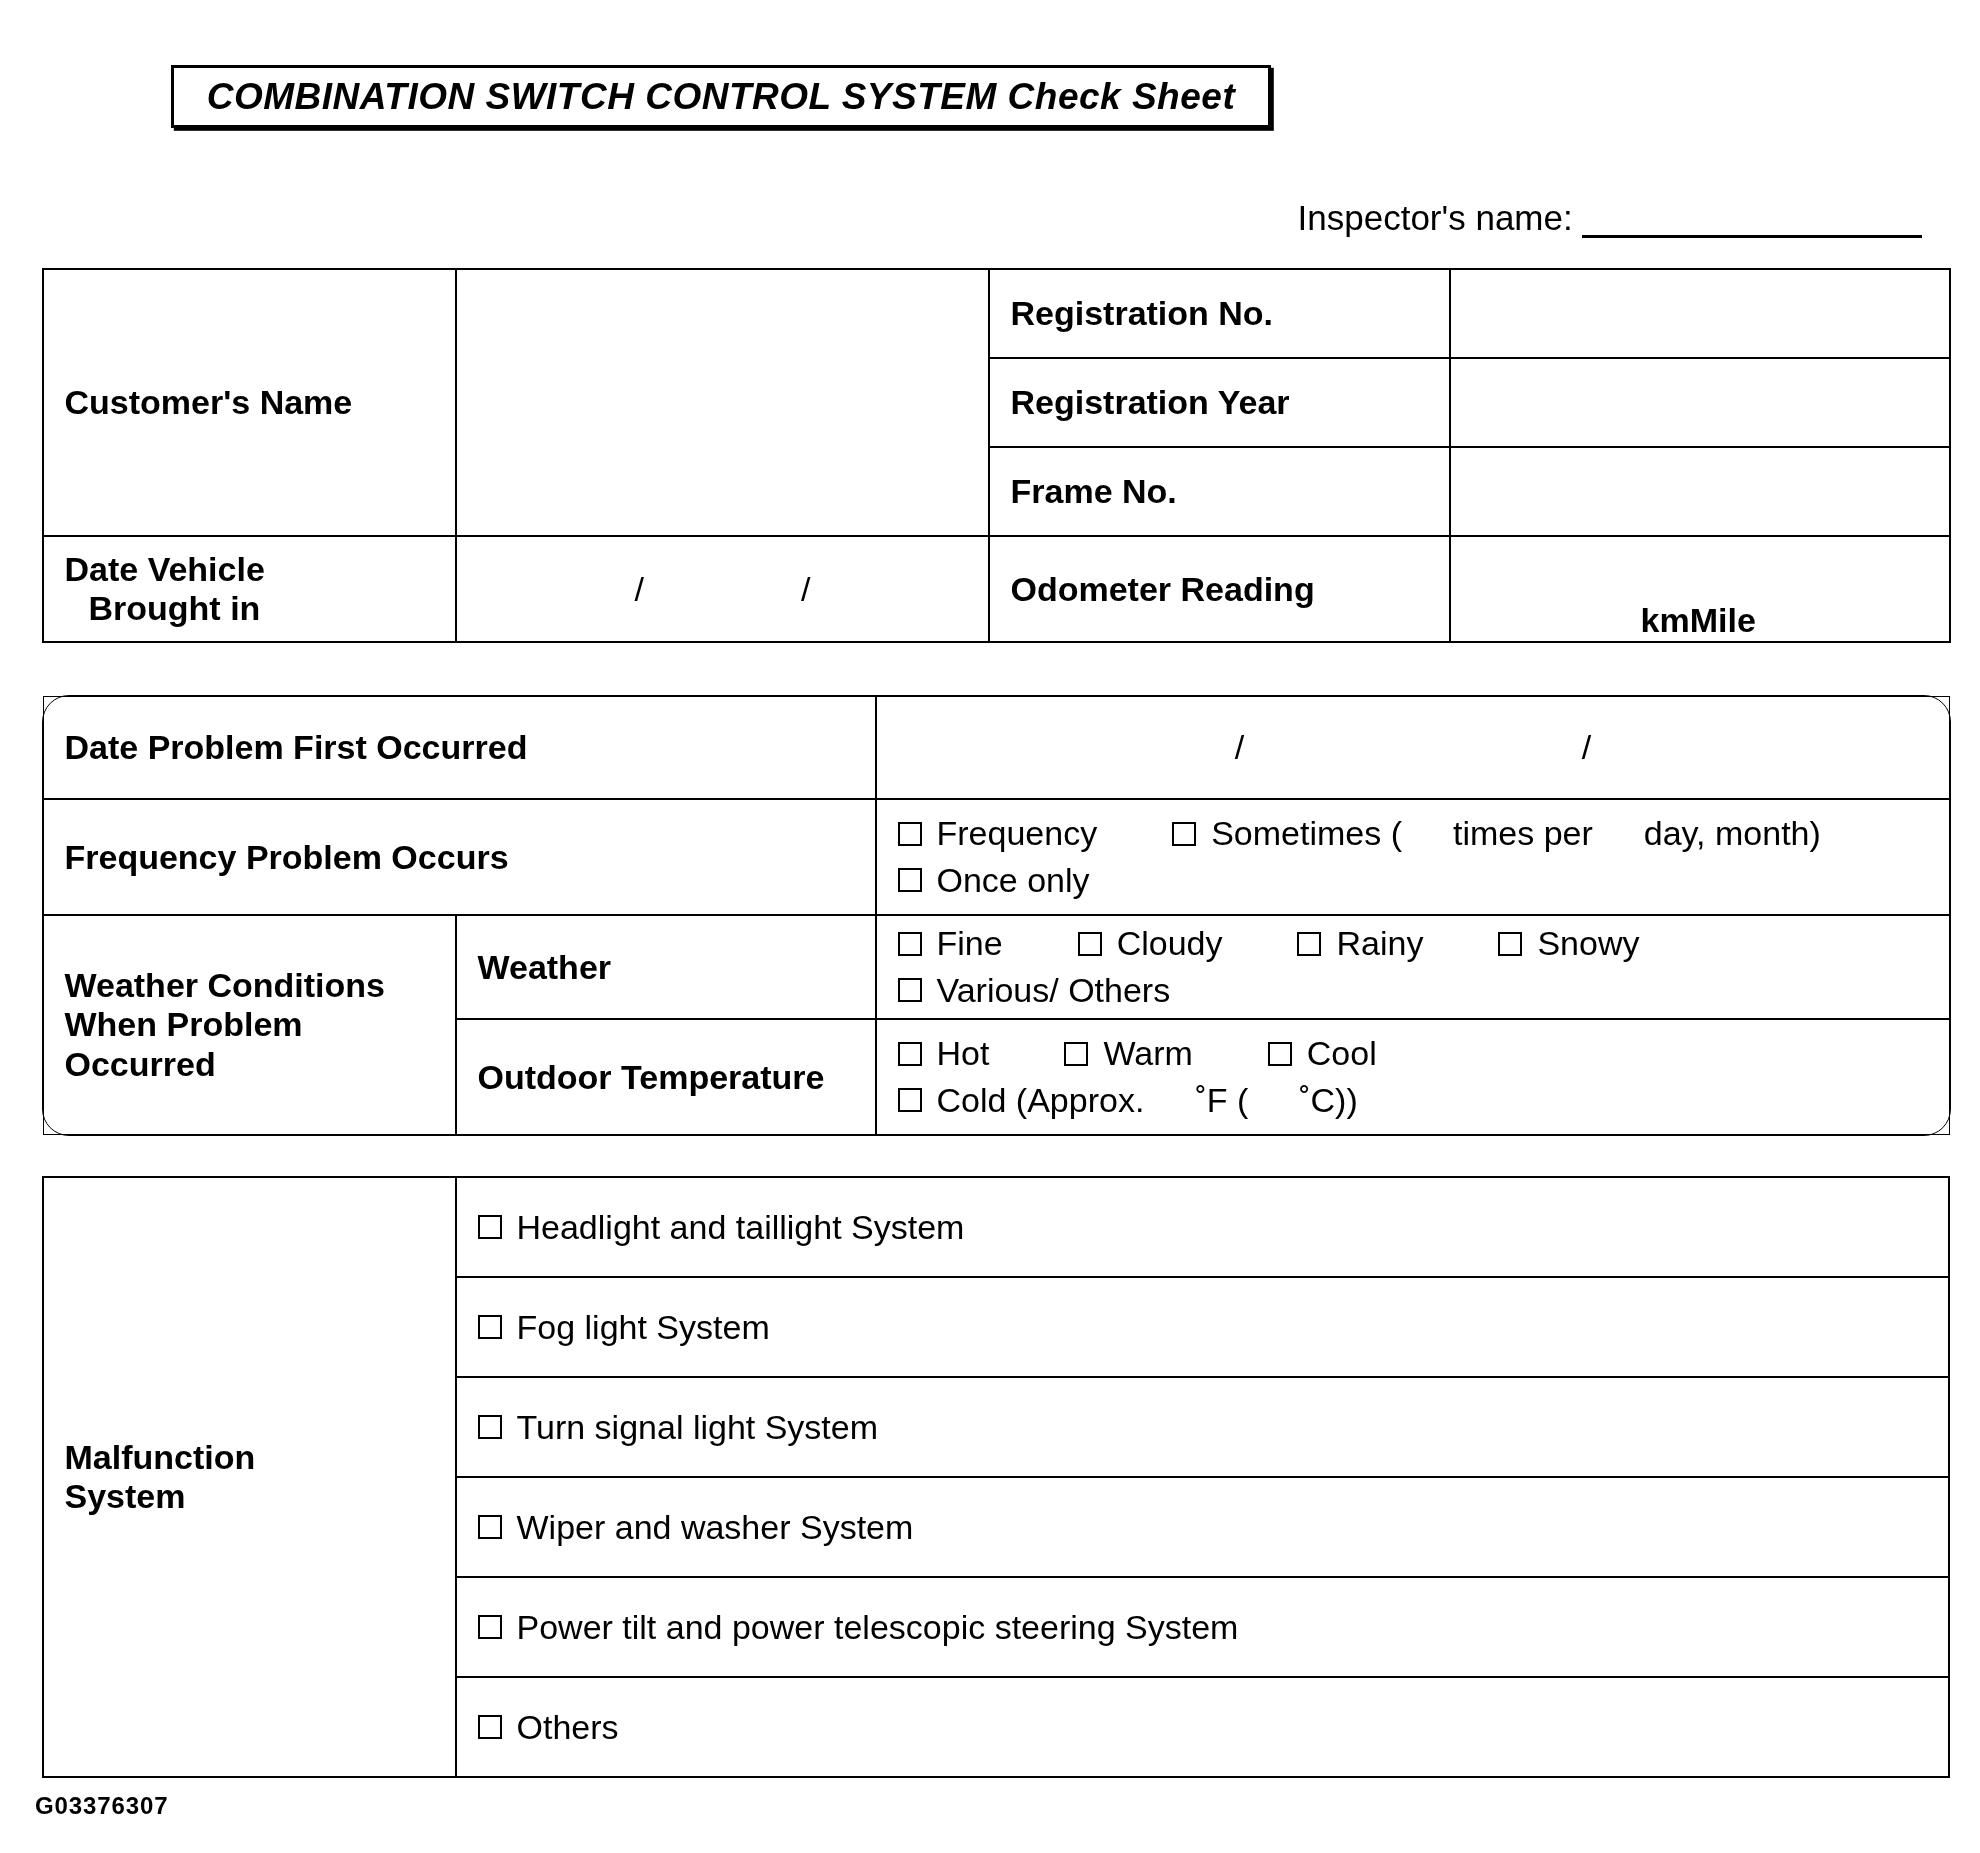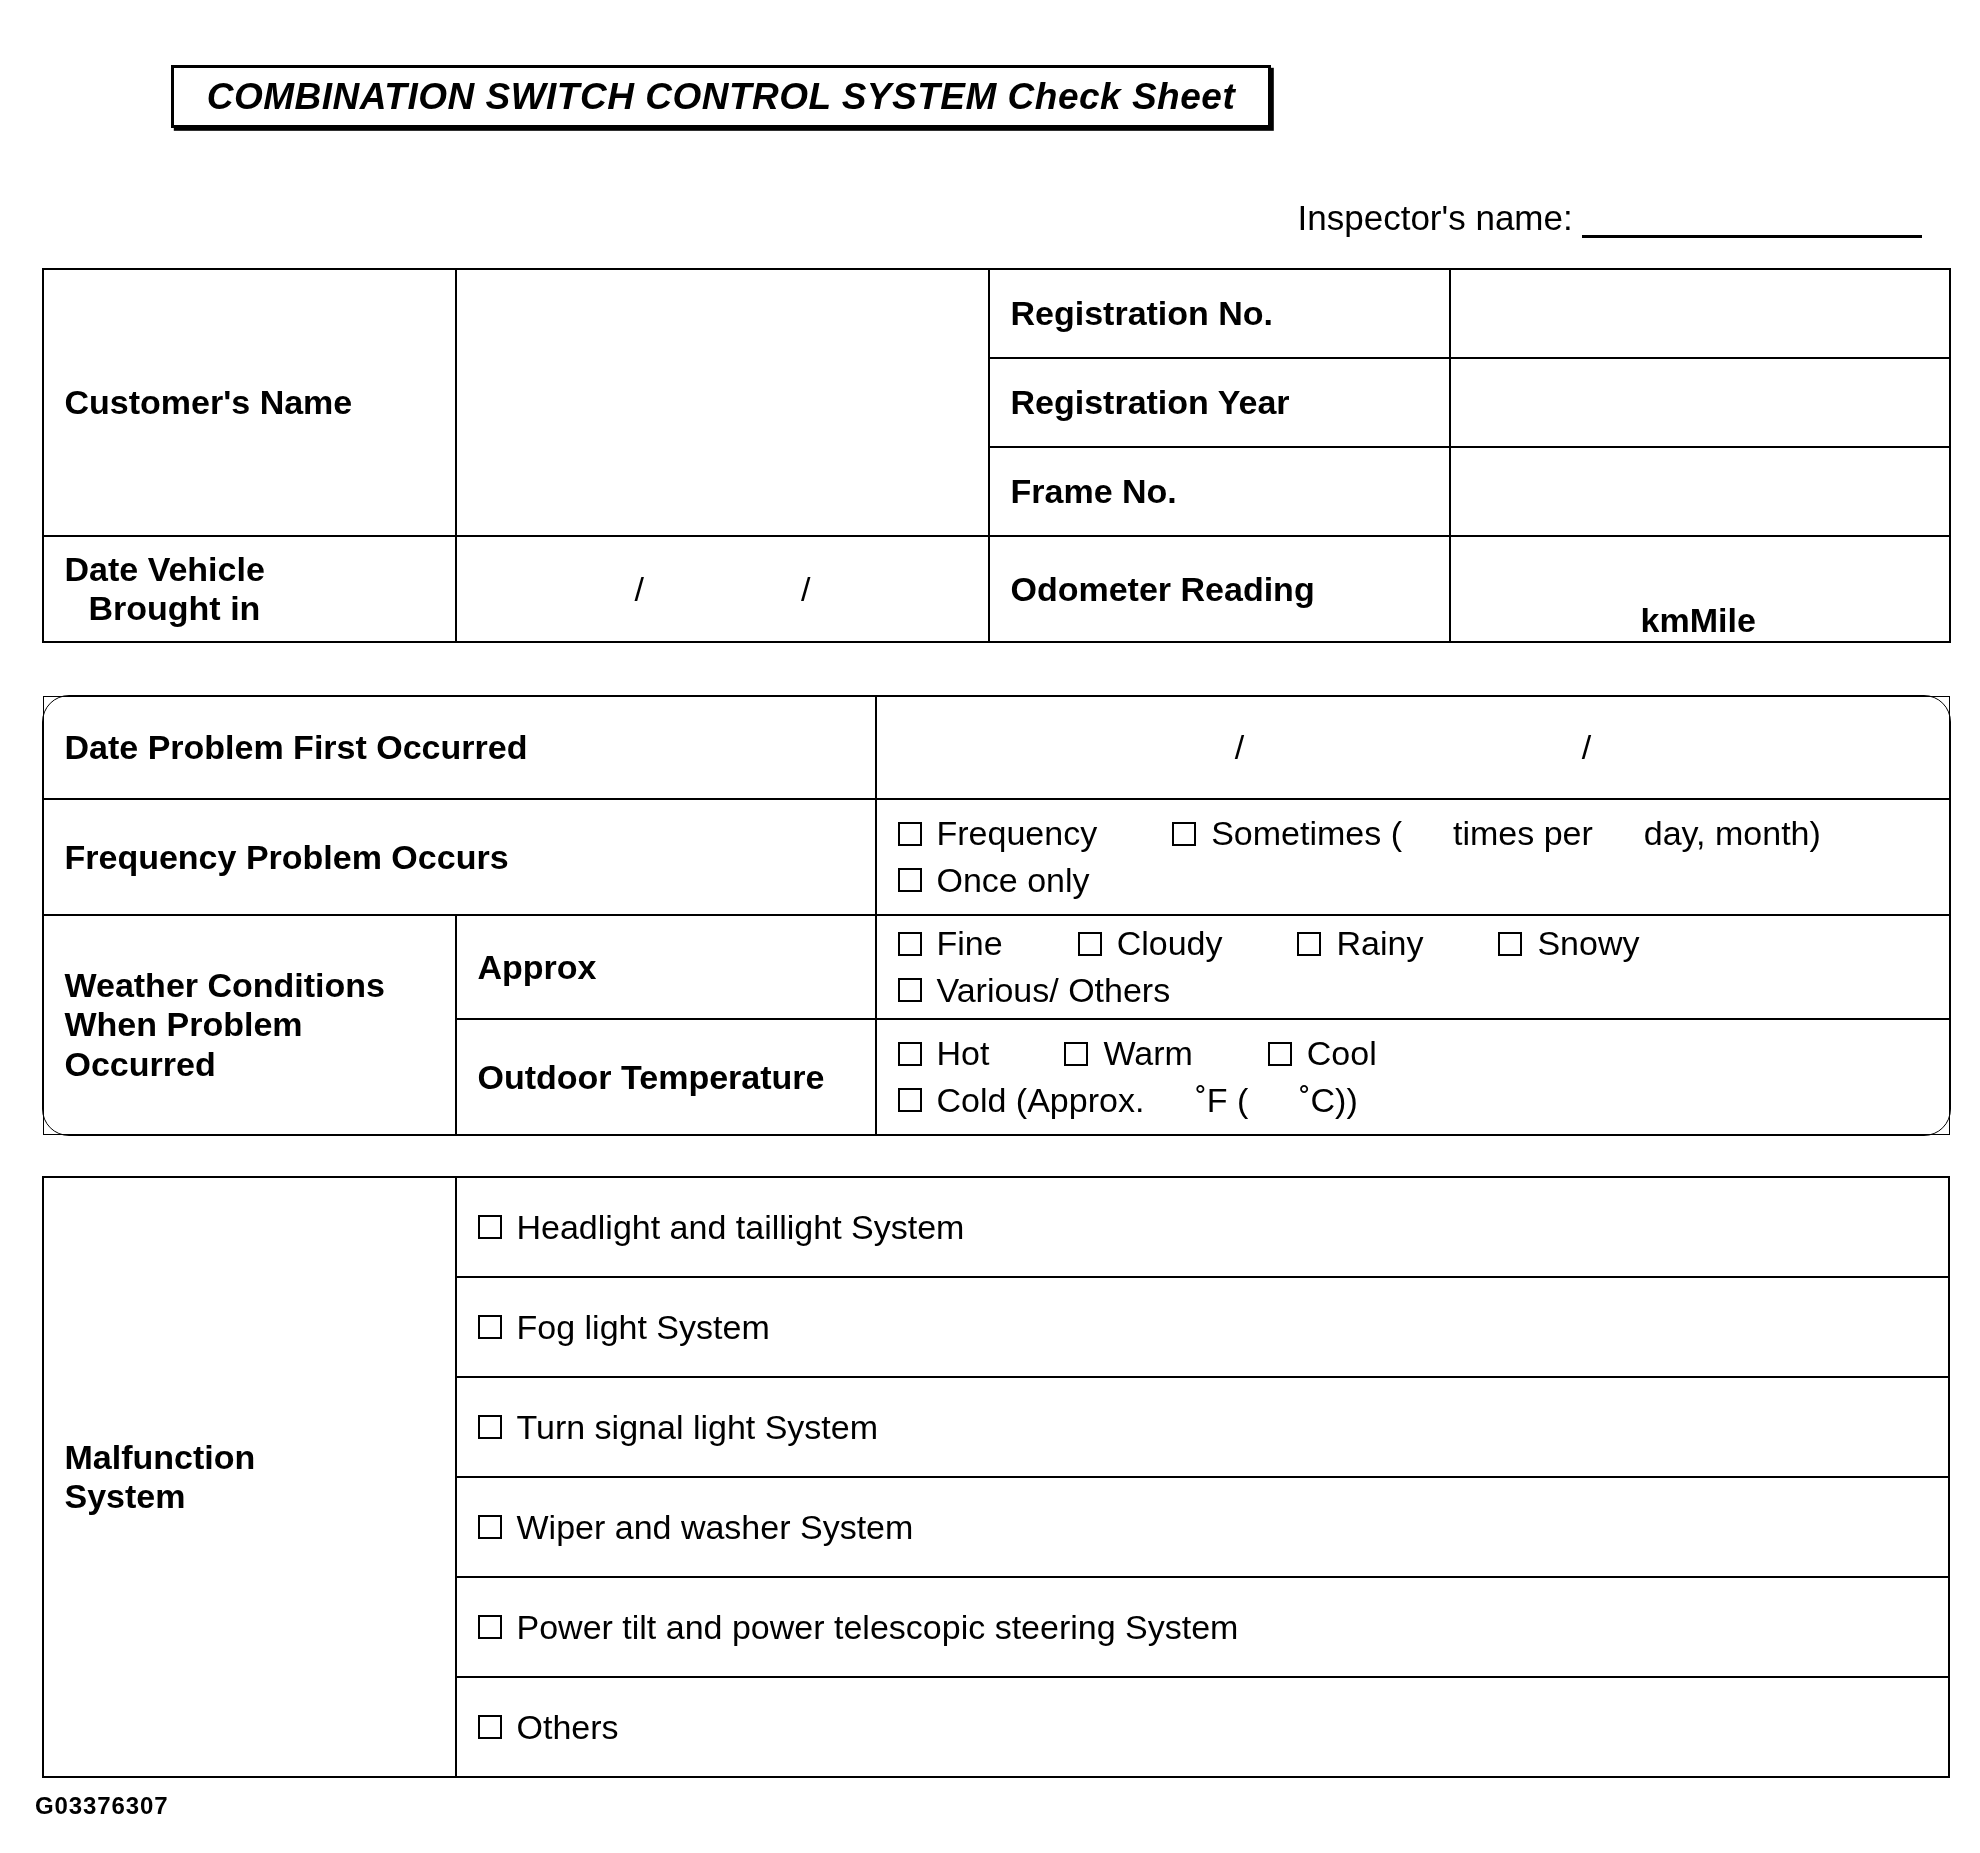--- a/index.html
+++ b/index.html
@@ -230,21 +230,21 @@
       <span>Once only</span>
     </div>
   </div>
 
   <div class="c bold span2rows col-lines">
     <span>Weather Conditions</span>
     <span>When Problem</span>
     <span>Occurred</span>
   </div>
   <div class="c bold">
-    <span>Approx</span>
+    <span>Weather</span>
   </div>
   <div class="c opts">
     <div class="opt-line">
       <span class="cb"></span>
       <span>Fine</span>
       <span class="cb gap-g"></span>
       <span>Cloudy</span>
       <span class="cb gap-g"></span>
       <span>Rainy</span>
       <span class="cb gap-g"></span>

